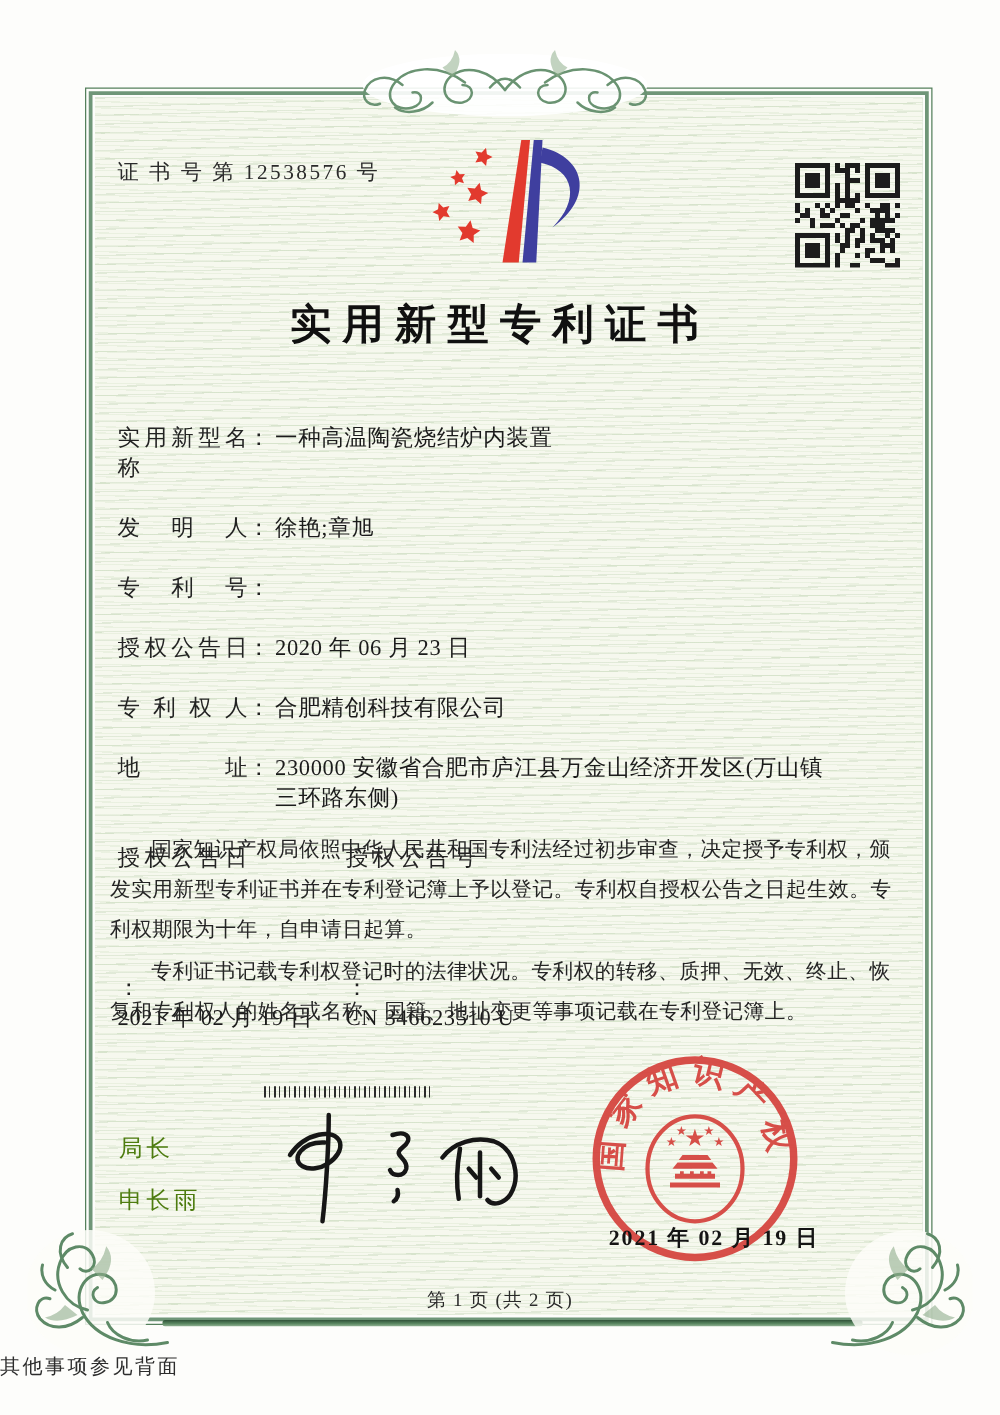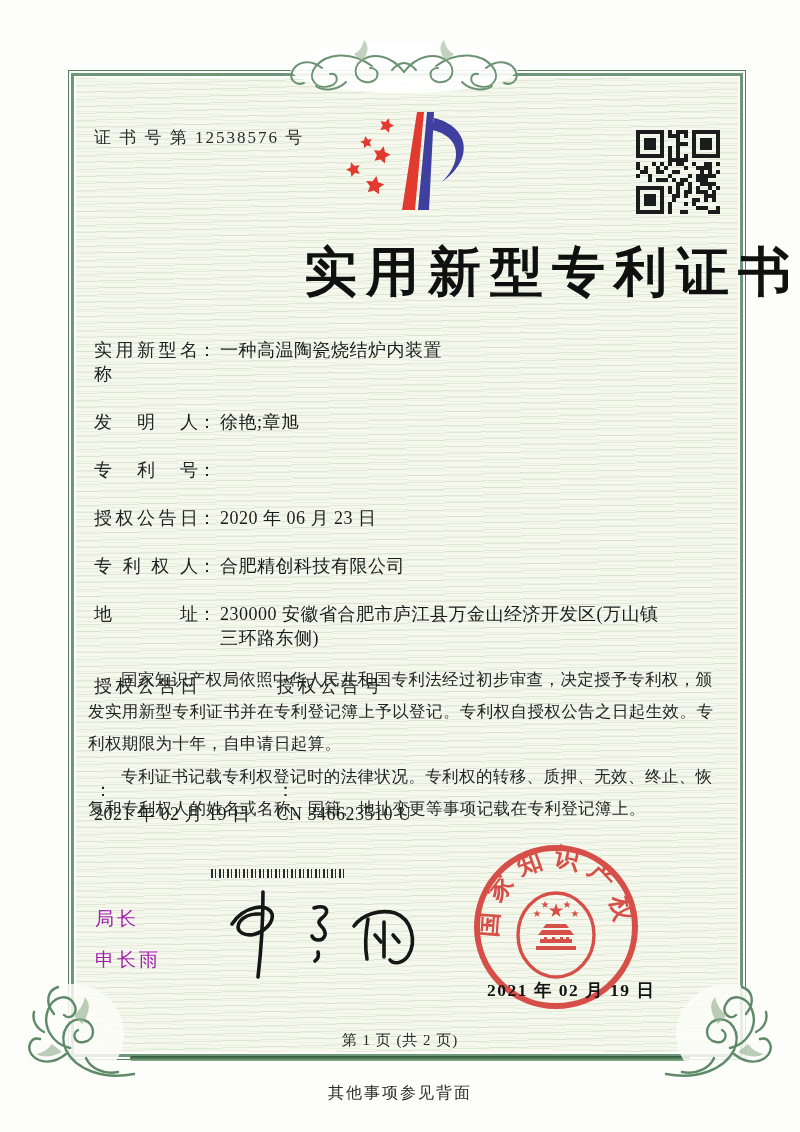--- a/index.html
+++ b/index.html
@@ -55,21 +55,21 @@
   
   .cert-no{
     position:absolute;left:94px;top:126px;z-index:5;
     font-size:17px;letter-spacing:2px;color:#2a2a2a;
   }
   .logo{position:absolute;left:330px;top:106px;width:150px;height:122px;z-index:5;}
   .qr{position:absolute;left:636px;top:130px;width:84px;height:84px;z-index:5;}
   .qr svg{width:84px;height:84px;display:block;}
   .title{
     position:absolute;left:0;top:237px;width:800px;z-index:5;
-    text-align:right;font-size:53px;font-weight:bold;letter-spacing:9px;color:#101010;
+    text-align:center;font-size:33px;font-weight:bold;letter-spacing:9px;color:#101010;
   }
 
   
   .fields{position:absolute;left:94px;top:338px;width:620px;z-index:5;font-size:18px;}
   .row{display:flex;align-items:flex-start;line-height:24px;margin-bottom:24px;}
   .row.last{margin-bottom:0;}
   .flabel{
     display:inline-block;width:104px;flex:0 0 104px;
     text-align:justify;text-align-last:justify;text-justify:inter-character;
     color:#232323;
@@ -85,36 +85,36 @@
     position:absolute;left:88px;top:664px;width:630px;z-index:5;
     font-size:16.5px;line-height:1.95;color:#242424;letter-spacing:0.4px;
   }
   .legal p{text-indent:2em;}
 
   
   .barcode{
     position:absolute;left:211px;top:869px;width:135px;height:9px;z-index:5;
     background:repeating-linear-gradient(90deg,#2b2b2b 0 2px,rgba(0,0,0,0) 2px 4px,#2b2b2b 4px 5px,rgba(0,0,0,0) 5px 8px);
   }
-  .officer{position:absolute;left:95px;top:906px;z-index:5;font-size:19px;letter-spacing:3px;color:#a21caf;}
+  .officer{position:absolute;left:95px;top:906px;z-index:5;font-size:19px;letter-spacing:3px;color:#4d7c0f;}
   .officer .name{margin-top:15px;}
   .signature{position:absolute;left:218px;top:880px;width:205px;height:100px;z-index:6;}
   .seal{position:absolute;left:472px;top:843px;width:168px;height:168px;z-index:5;opacity:0.92;}
   .seal-date{
     position:absolute;left:487px;top:978px;z-index:7;
     font-size:17.5px;letter-spacing:1.5px;font-weight:600;color:#141414;
   }
 
   
   .page-number{
     position:absolute;left:0;top:1031px;width:800px;text-align:center;z-index:5;
     font-size:15px;letter-spacing:1px;color:#2a2a2a;
   }
   .back-note{
-    position:absolute;left:0;top:1083px;width:800px;text-align:center;z-index:5;
+    position:absolute;left:0;top:1083px;width:800px;z-index:5;
     font-size:16px;letter-spacing:2px;color:#2c2c2c;
   }
 </style>
 </head>
 <body>
 
 <div class="page">
 
   <div class="frame">
     <div class="frame-band">

